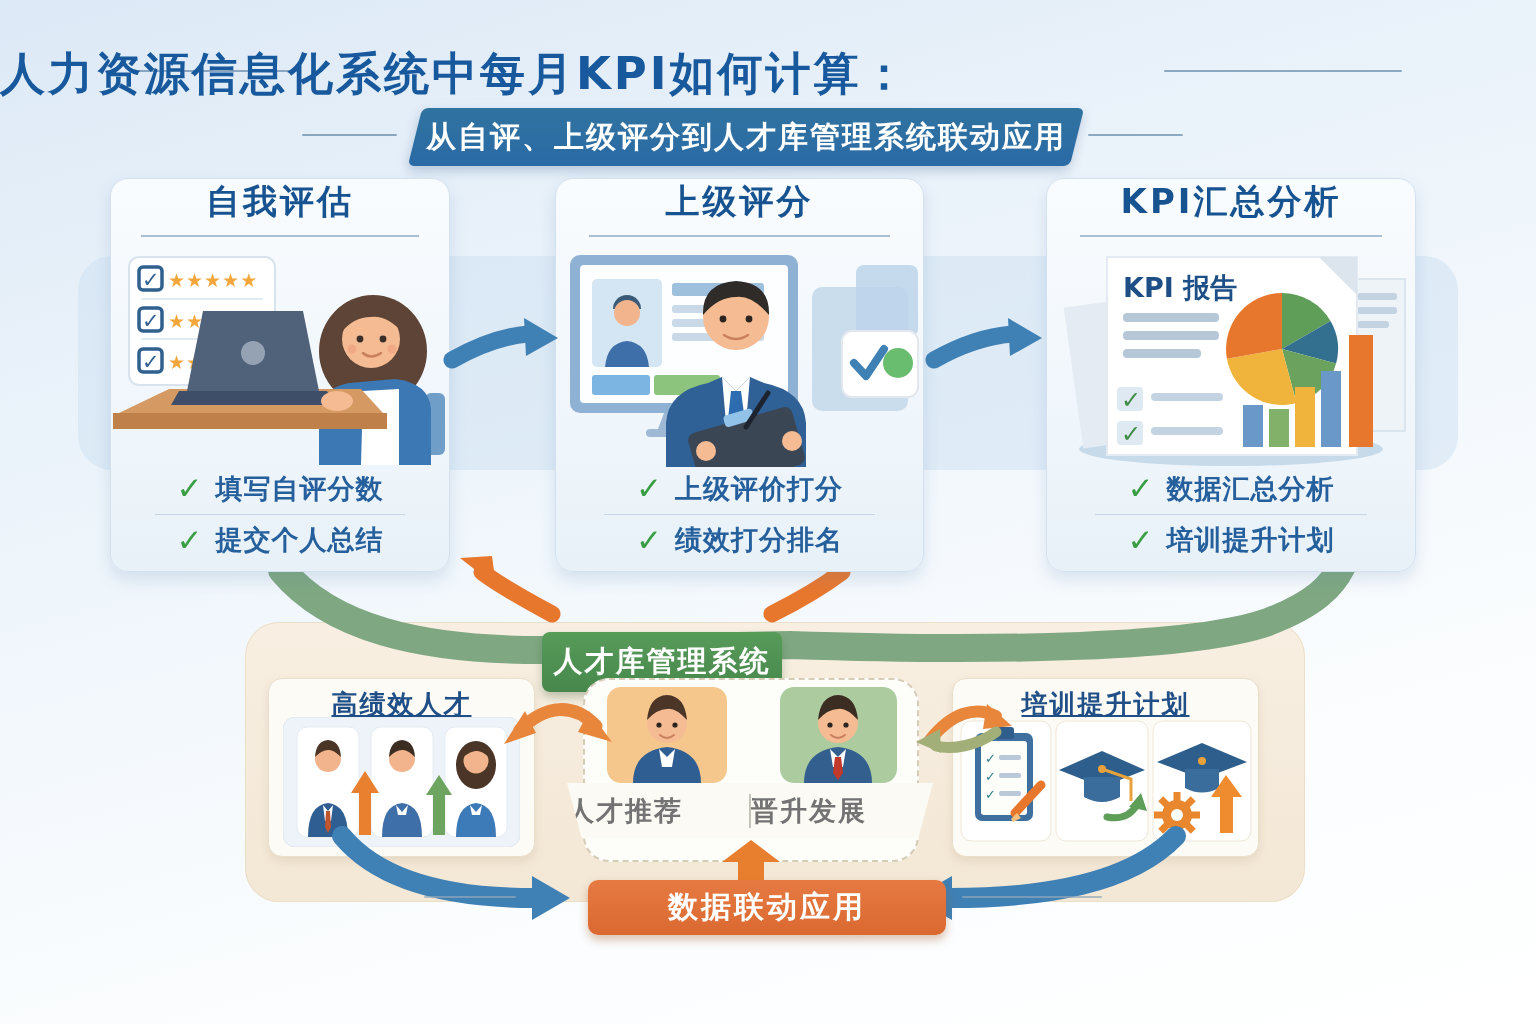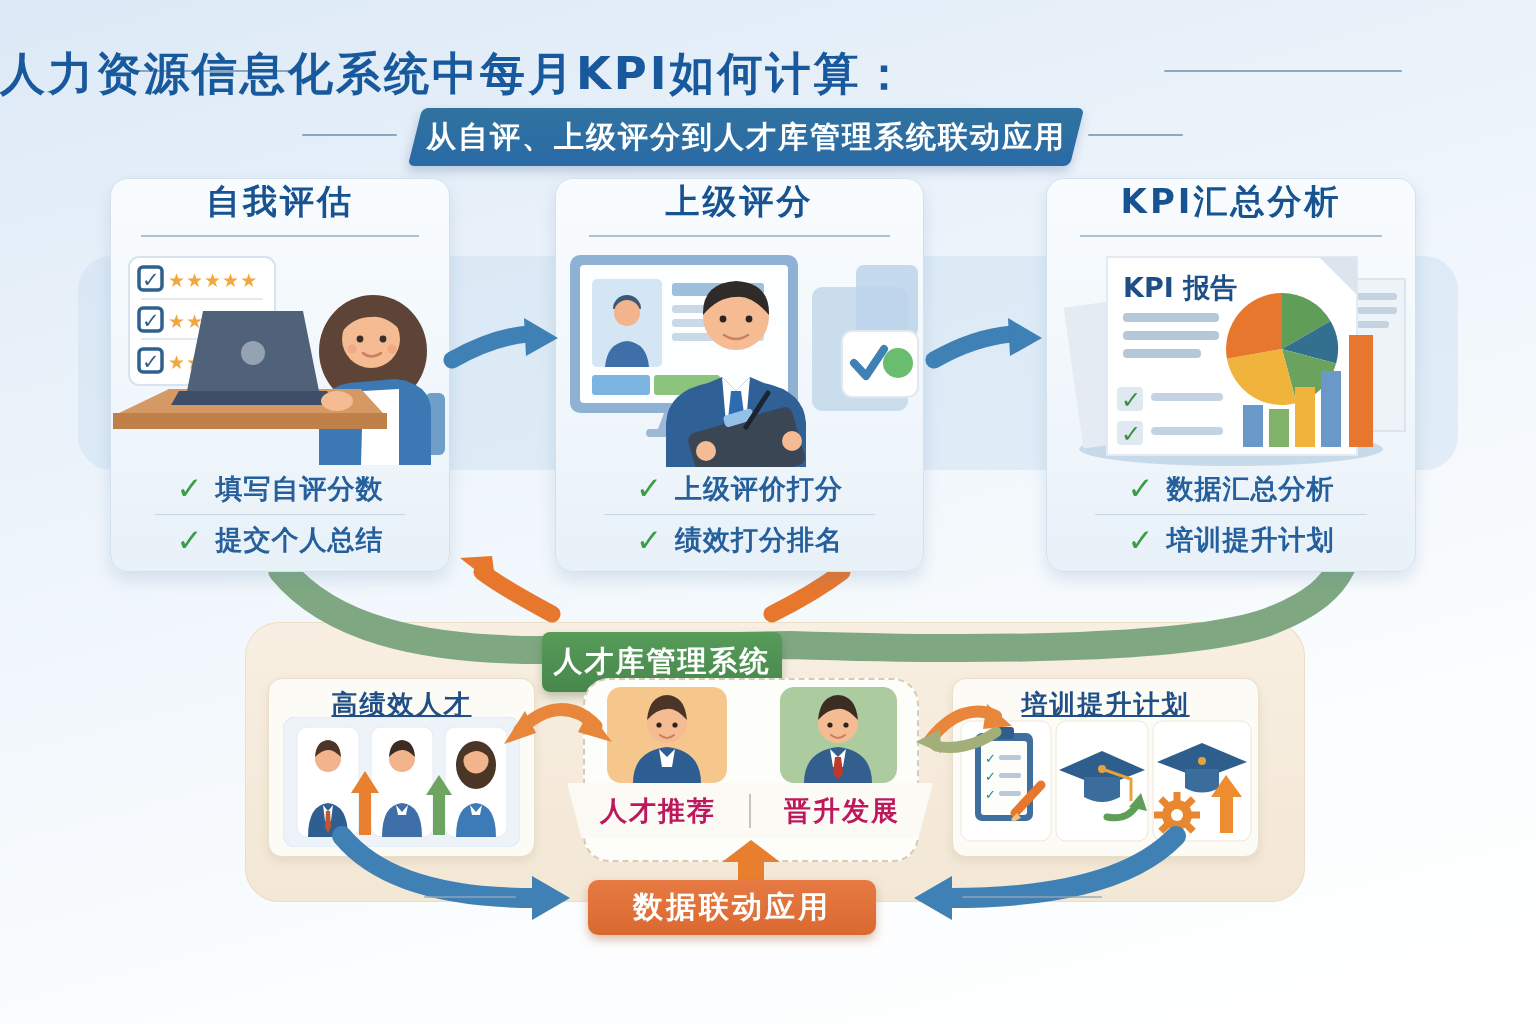--- a/index.html
+++ b/index.html
@@ -27,33 +27,33 @@
   .checks{position:absolute;left:0;right:0;bottom:8px;}
   .crow{display:flex;align-items:center;justify-content:center;gap:13px;height:46px;}
   .cmark{color:#3a9e44;font-size:31px;font-weight:bold;line-height:1;}
   .ctext{font-size:27px;font-weight:bold;color:#26609c;letter-spacing:1px;}
   .csep{width:74%;height:1.5px;background:#c6d6e4;margin:2px auto;}
   .cream{position:absolute;left:245px;top:622px;width:1060px;height:280px;border-radius:34px;
     background:linear-gradient(180deg,#f8efe2,#f3e7d5);box-shadow:inset 0 0 0 1px #ecdfc9;}
   .green-banner{position:absolute;left:542px;top:602px;width:240px;height:60px;border-radius:8px;
     background:linear-gradient(180deg,#579b59,#47874c);box-shadow:0 5px 10px rgba(50,90,50,.3);
     display:flex;align-items:center;justify-content:center;color:#fff;font-size:29px;font-weight:bold;letter-spacing:2px;margin-top:30px;}
-  .orange-banner{position:absolute;left:588px;top:880px;width:288px;height:55px;border-radius:10px;
+  .orange-banner{position:absolute;left:588px;top:880px;width:358px;height:55px;border-radius:10px;
     background:linear-gradient(180deg,#e67a42,#da6930);box-shadow:0 5px 10px rgba(160,80,30,.35);
     display:flex;align-items:center;justify-content:center;color:#fff;font-size:30px;font-weight:bold;letter-spacing:3px;}
   .bcard{position:absolute;top:678px;height:177px;background:#fdfbf6;border:1.5px solid #eadfc9;
     border-radius:14px;box-shadow:0 4px 10px rgba(150,120,80,.15);}
   .btitle{margin-top:8px;text-align:center;font-size:26px;font-weight:bold;color:#1f4f86;letter-spacing:2px;text-decoration:underline;}
   .center-panel{position:absolute;left:583px;top:678px;width:332px;height:180px;border-radius:26px;
     background:#fdfdfa;border:2px dashed #d5ccb8;}
   .av-tile{position:absolute;border-radius:12px;overflow:hidden;}
   .ribbon{position:absolute;left:567px;top:783px;width:366px;height:55px;background:#fbfaf5;
     box-shadow:0 4px 8px rgba(120,110,80,.25);clip-path:polygon(0% 0%,100% 0%,96% 100%,4% 100%);
     display:flex;align-items:center;justify-content:center;}
-  .ribbon .cell{flex:1;text-align:center;font-size:27px;font-weight:bold;color:#be185d;letter-spacing:2px;}
+  .ribbon .cell{flex:1;text-align:left;font-size:27px;font-weight:bold;color:#737373;letter-spacing:2px;}
   .ribbon .div{width:2px;height:34px;background:#c4c4bb;}
   .thin{position:absolute;height:2px;background:#93a7b8;opacity:.7;border-radius:2px;}
   svg{display:block;}
 </style>
 </head>
 <body>
 
 <div class="stage">
 
   <div class="top-band"></div>

